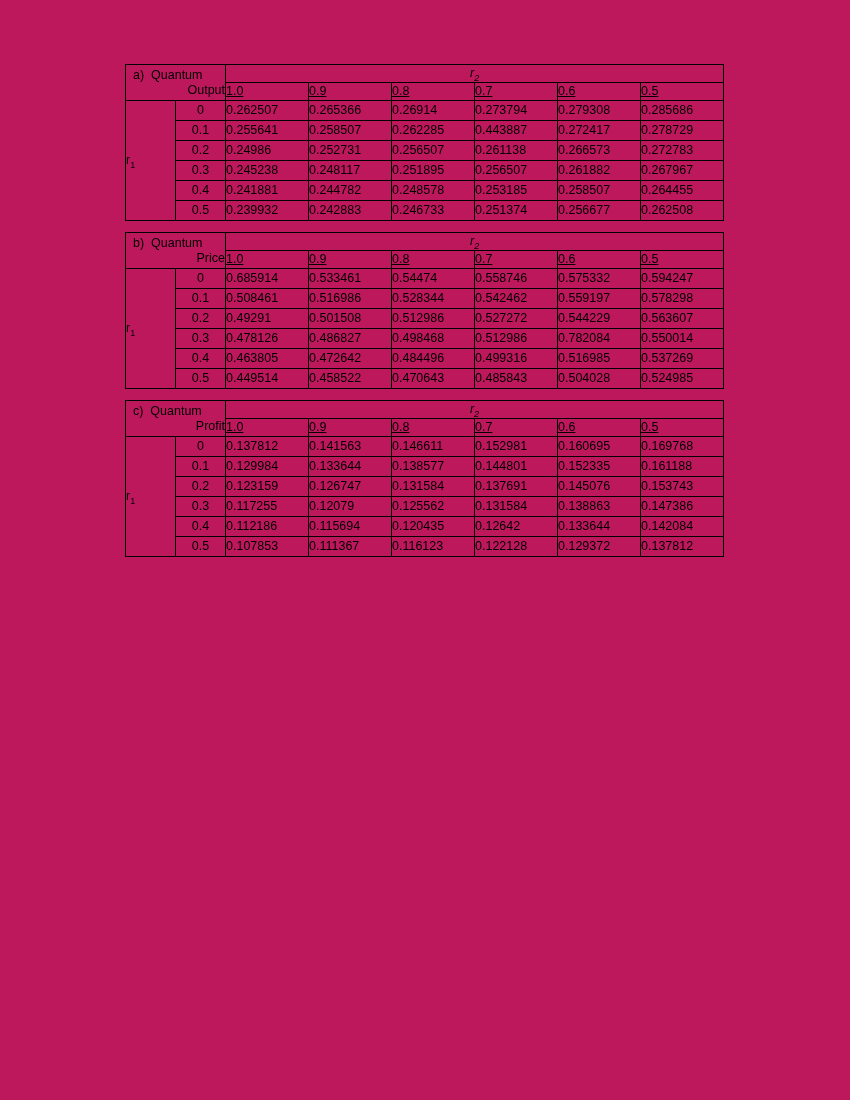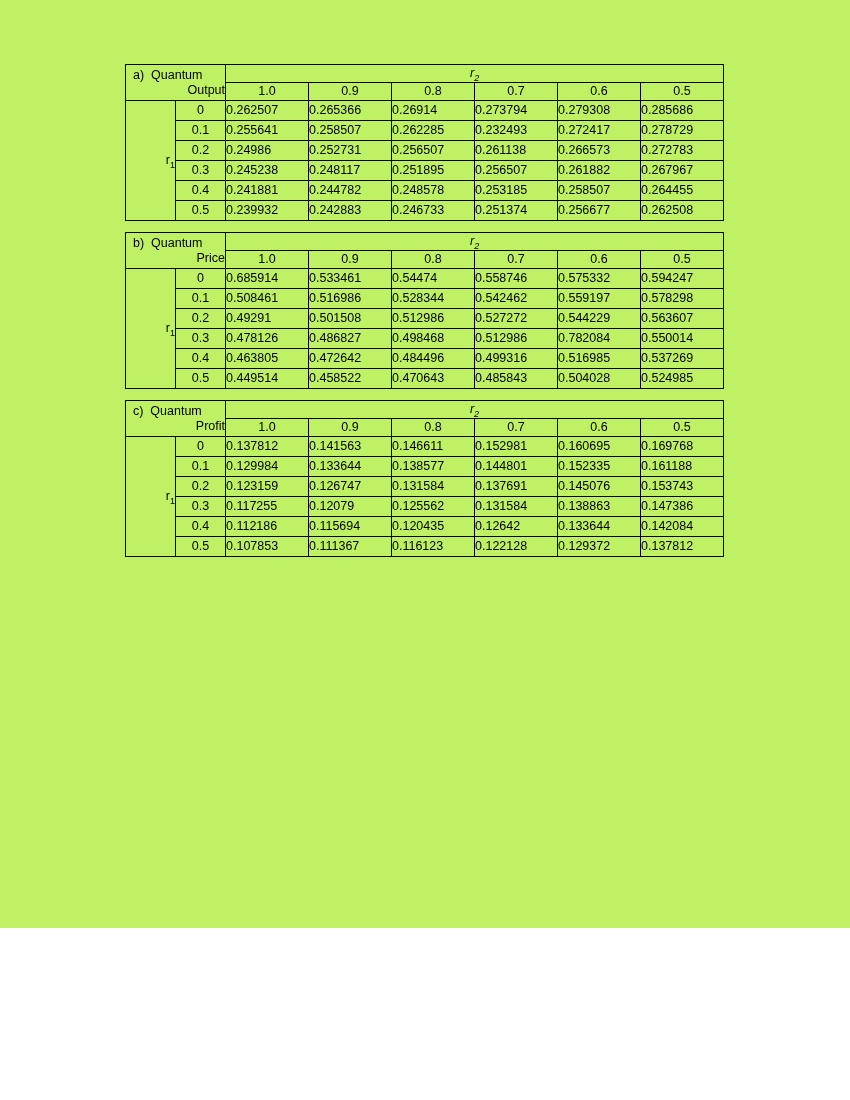--- a/index.html
+++ b/index.html
@@ -7,22 +7,22 @@
     padding: 0;
     background: #ffffff;
     width: 850px;
     height: 1100px;
     font-family: "Liberation Sans", sans-serif;
     color: #000000;
   }
   .page {
     position: relative;
     width: 850px;
-    height: 928px;
-    background: #bef264;
+    height: 1100px;
+    background: #be185d;
     overflow: hidden;
   }
   .tables-stack {
     position: absolute;
     left: 125px;
     top: 64px;
     width: 599px;
   }
   table.qtable {
     border-collapse: collapse;
@@ -52,24 +52,24 @@
   .label-line2 {
     text-align: right;
   }
   td.col-axis-cell {
     height: 17px;
     text-align: center;
     font-style: italic;
   }
   td.col-header-cell {
     height: 17px;
-    text-align: center;
+    text-decoration: underline;
   }
   td.row-axis-cell {
-    text-align: right;
+    text-align: left;
     margin-top: 32px;
   }
   td.row-header-cell {
     height: 19px;
     text-align: center;
   }
   td.data-cell {
     height: 19px;
     text-align: left;
     padding-left: 7px;
@@ -119,21 +119,21 @@
             <td class="data-cell">0.26914</td>
             <td class="data-cell">0.273794</td>
             <td class="data-cell">0.279308</td>
             <td class="data-cell">0.285686</td>
           </tr>
           <tr>
             <td class="row-header-cell">0.1</td>
             <td class="data-cell">0.255641</td>
             <td class="data-cell">0.258507</td>
             <td class="data-cell">0.262285</td>
-            <td class="data-cell">0.232493</td>
+            <td class="data-cell">0.443887</td>
             <td class="data-cell">0.272417</td>
             <td class="data-cell">0.278729</td>
           </tr>
           <tr>
             <td class="row-header-cell">0.2</td>
             <td class="data-cell">0.24986</td>
             <td class="data-cell">0.252731</td>
             <td class="data-cell">0.256507</td>
             <td class="data-cell">0.261138</td>
             <td class="data-cell">0.266573</td>

